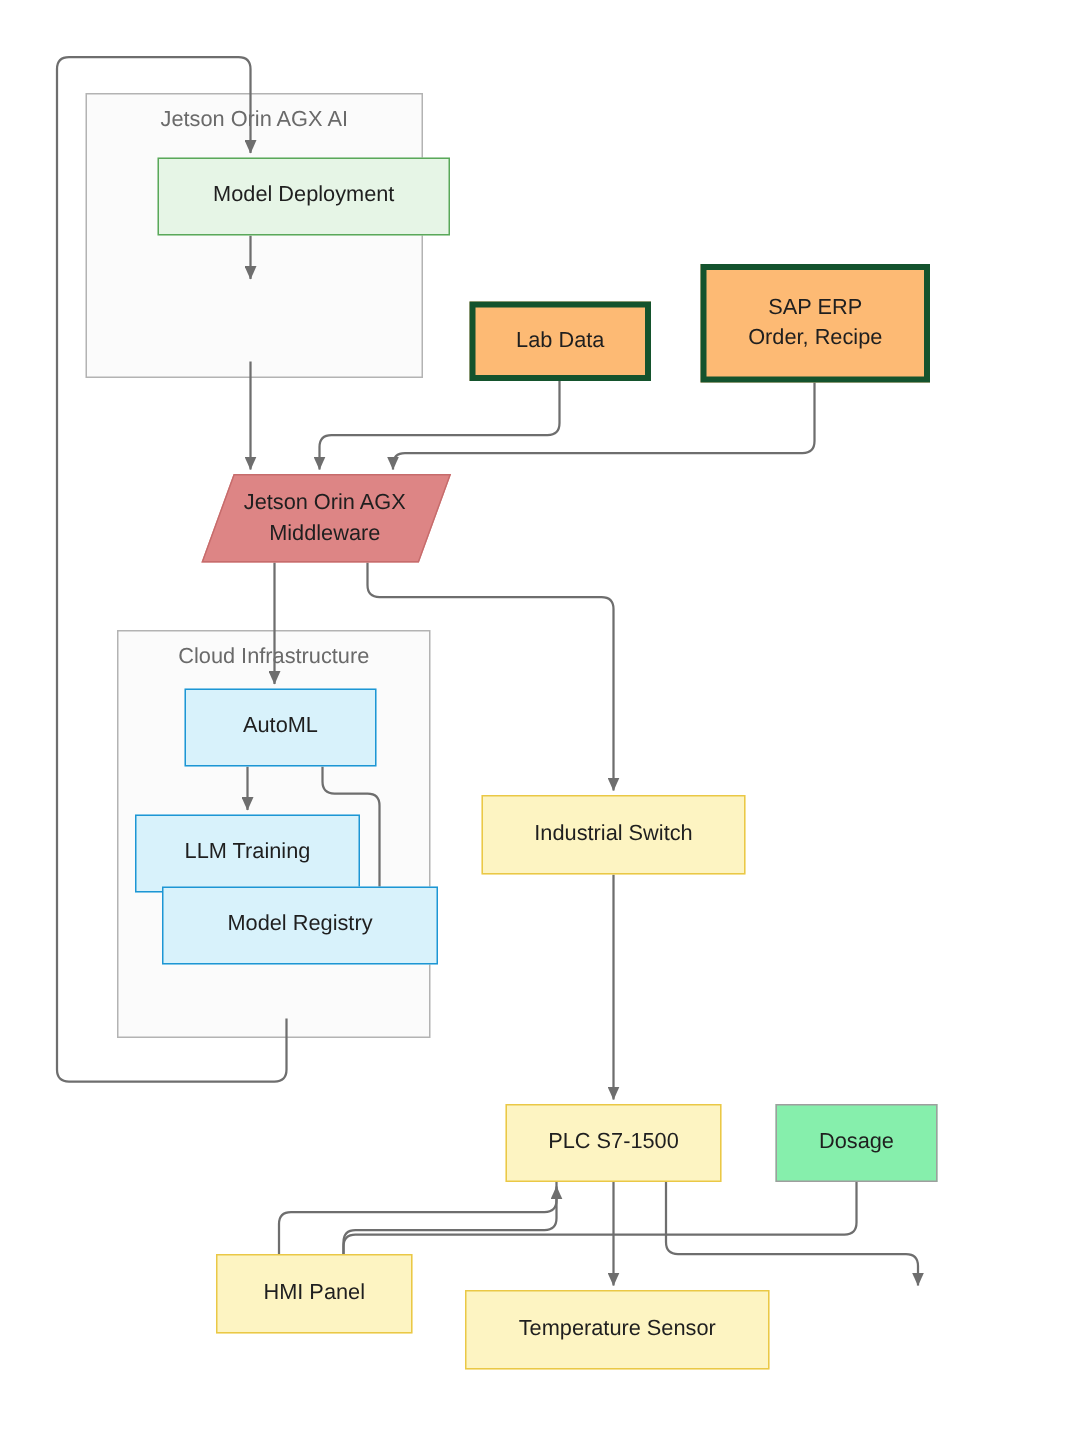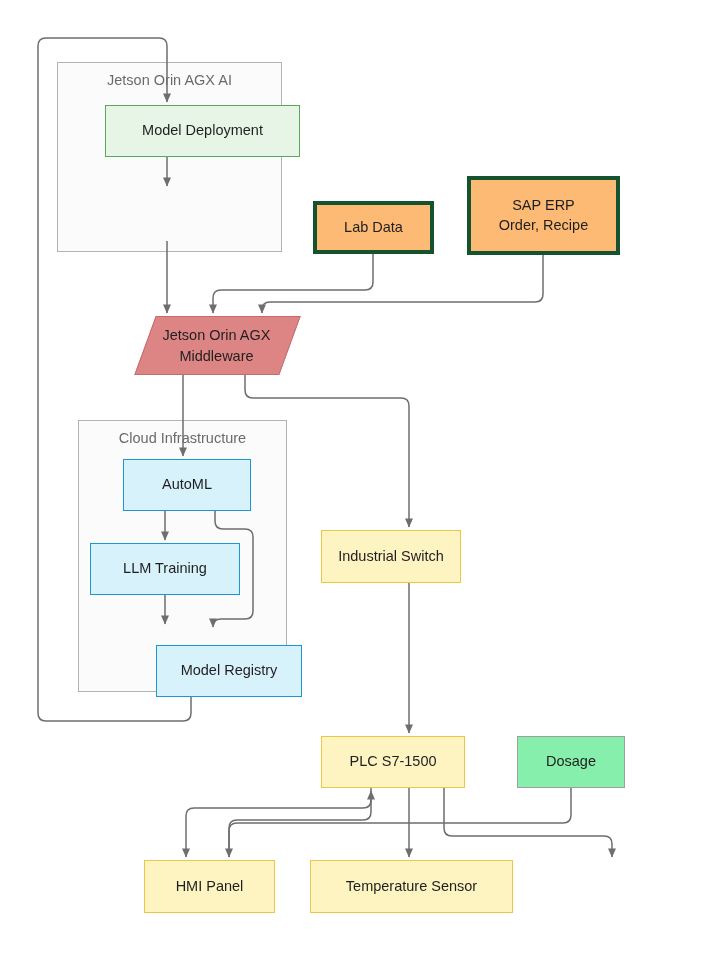--- a/index.html
+++ b/index.html
@@ -99,37 +99,37 @@
 Middleware</div>
 
   <div class="node blue" style="left:123px;top:459px;width:128px;height:52px;">
     <span>AutoML</span>
   </div>
 
   <div class="node blue" style="left:90px;top:543px;width:150px;height:52px;">
     <span>LLM Training</span>
   </div>
 
-  <div class="node blue" style="left:108px;top:645px;width:146px;height:52px;margin-left:48px;">
+  <div class="node blue" style="left:108px;top:591px;width:184px;height:52px;">
     <span>Model Registry</span>
   </div>
 
-  <div class="node yellow" style="left:321px;top:530px;width:140px;height:53px;align-items:center;">
+  <div class="node yellow" style="left:321px;top:530px;width:176px;height:53px;align-items:center;">
     <span>Industrial Switch</span>
   </div>
 
-  <div class="node yellow" style="left:321px;top:736px;width:144px;height:52px;">
+  <div class="node yellow" style="left:337px;top:736px;width:144px;height:52px;">
     <span>PLC S7-1500</span>
   </div>
 
   <div class="node grey2" style="left:517px;top:736px;width:108px;height:52px;">
     <span>Dosage</span>
   </div>
 
-  <div class="node yellow" style="left:144px;top:860px;width:131px;height:53px;">
+  <div class="node yellow" style="left:144px;top:836px;width:131px;height:53px;">
     <span>HMI Panel</span>
   </div>
 
   <div class="node yellow" style="left:310px;top:860px;width:203px;height:53px;">
     <span>Temperature Sensor</span>
   </div>
 
 
 </div>
 

